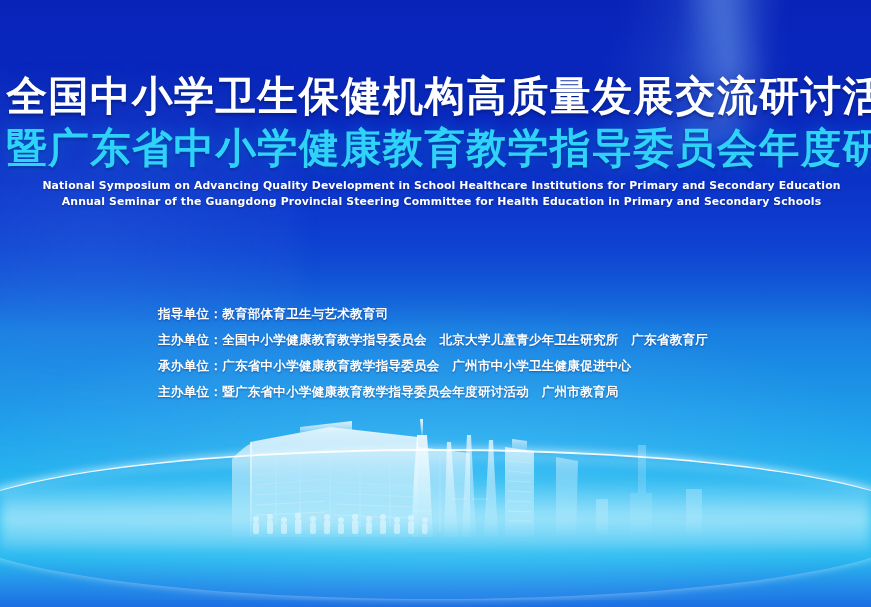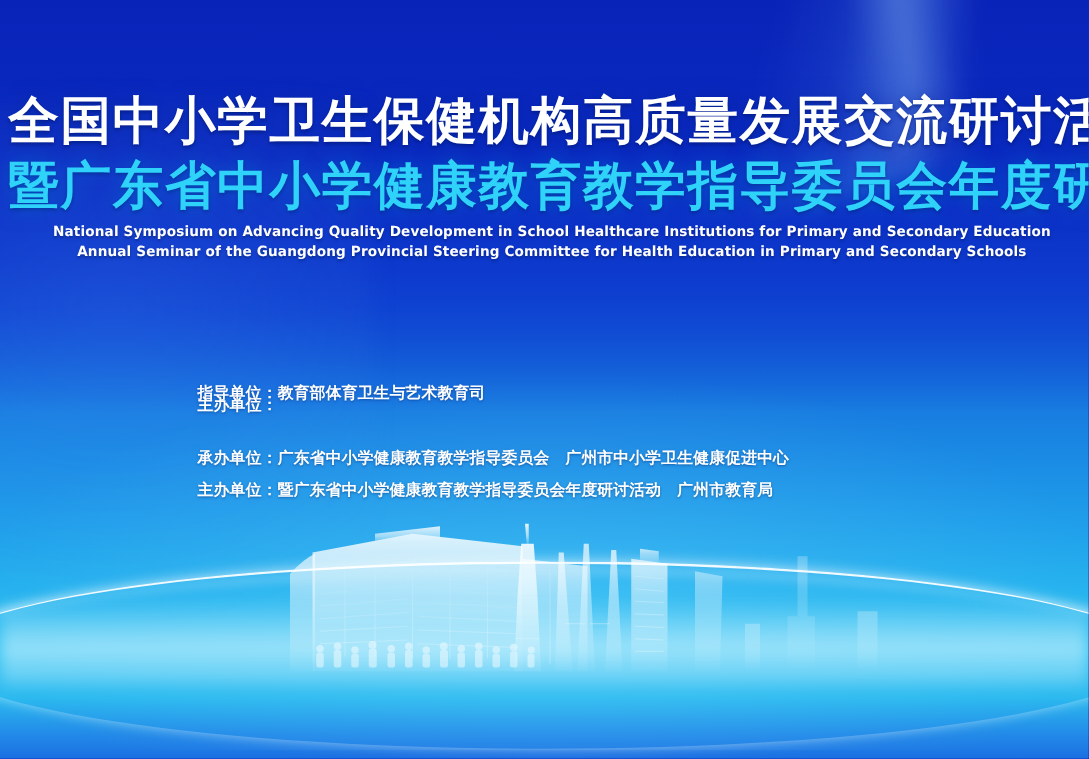--- a/index.html
+++ b/index.html
@@ -199,20 +199,21 @@
   </div>
 
 
   <div class="orgs">
     <div class="org-row">
       <span class="org-label">指导单位：</span>
       <span class="org-value">教育部体育卫生与艺术教育司</span>
     </div>
     <div class="org-row">
       <span class="org-label">主办单位：</span>
+      <span class="org-value">全国中小学健康教育教学指导委员会　北京大学儿童青少年卫生研究所　广东省教育厅</span>
     </div>
     <div class="org-row">
       <span class="org-label">承办单位：</span>
       <span class="org-value">广东省中小学健康教育教学指导委员会　广州市中小学卫生健康促进中心</span>
     </div>
     <div class="org-row">
       <span class="org-label">主办单位：</span>
       <span class="org-value">暨广东省中小学健康教育教学指导委员会年度研讨活动　广州市教育局</span>
     </div>
   </div>

